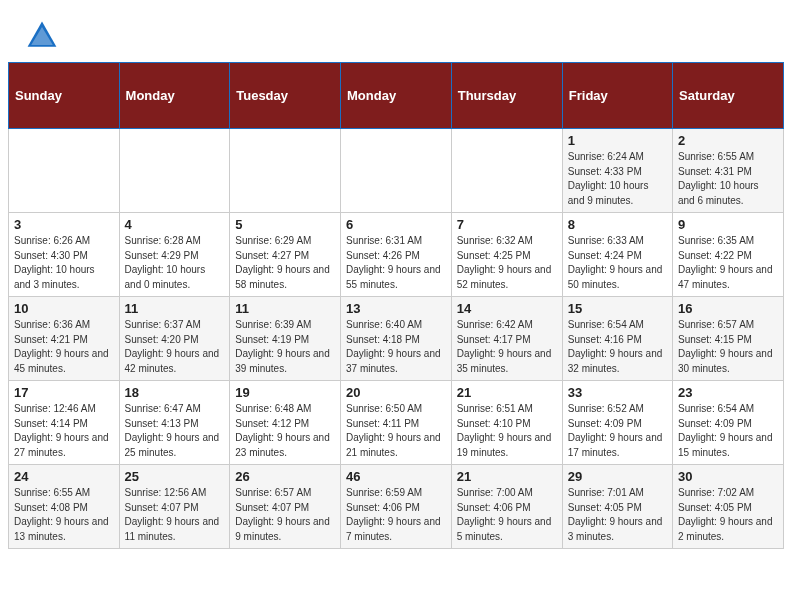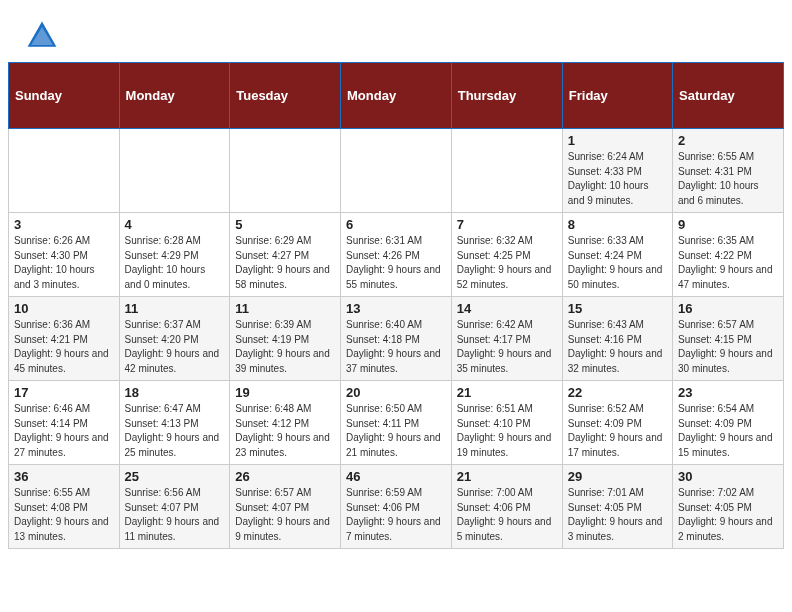--- a/index.html
+++ b/index.html
@@ -226,35 +226,35 @@
 Daylight: 9 hours and 37 minutes.</div>
           </td>
           <td>
             <span class="day-num">14</span>
             <div class="day-info">Sunrise: 6:42 AM
 Sunset: 4:17 PM
 Daylight: 9 hours and 35 minutes.</div>
           </td>
           <td>
             <span class="day-num">15</span>
-            <div class="day-info">Sunrise: 6:43 AM
+            <div class="day-info">Sunrise: 6:54 AM
 Sunset: 4:16 PM
 Daylight: 9 hours and 32 minutes.</div>
           </td>
           <td>
             <span class="day-num">16</span>
             <div class="day-info">Sunrise: 6:57 AM
 Sunset: 4:15 PM
 Daylight: 9 hours and 30 minutes.</div>
           </td>
         </tr>
         <tr>
           <td>
             <span class="day-num">17</span>
-            <div class="day-info">Sunrise: 6:46 AM
+            <div class="day-info">Sunrise: 12:46 AM
 Sunset: 4:14 PM
 Daylight: 9 hours and 27 minutes.</div>
           </td>
           <td>
             <span class="day-num">18</span>
             <div class="day-info">Sunrise: 6:47 AM
 Sunset: 4:13 PM
 Daylight: 9 hours and 25 minutes.</div>
           </td>
           <td>
@@ -269,42 +269,42 @@
 Sunset: 4:11 PM
 Daylight: 9 hours and 21 minutes.</div>
           </td>
           <td>
             <span class="day-num">21</span>
             <div class="day-info">Sunrise: 6:51 AM
 Sunset: 4:10 PM
 Daylight: 9 hours and 19 minutes.</div>
           </td>
           <td>
-            <span class="day-num">22</span>
+            <span class="day-num">33</span>
             <div class="day-info">Sunrise: 6:52 AM
 Sunset: 4:09 PM
 Daylight: 9 hours and 17 minutes.</div>
           </td>
           <td>
             <span class="day-num">23</span>
             <div class="day-info">Sunrise: 6:54 AM
 Sunset: 4:09 PM
 Daylight: 9 hours and 15 minutes.</div>
           </td>
         </tr>
         <tr>
           <td>
-            <span class="day-num">36</span>
+            <span class="day-num">24</span>
             <div class="day-info">Sunrise: 6:55 AM
 Sunset: 4:08 PM
 Daylight: 9 hours and 13 minutes.</div>
           </td>
           <td>
             <span class="day-num">25</span>
-            <div class="day-info">Sunrise: 6:56 AM
+            <div class="day-info">Sunrise: 12:56 AM
 Sunset: 4:07 PM
 Daylight: 9 hours and 11 minutes.</div>
           </td>
           <td>
             <span class="day-num">26</span>
             <div class="day-info">Sunrise: 6:57 AM
 Sunset: 4:07 PM
 Daylight: 9 hours and 9 minutes.</div>
           </td>
           <td>

